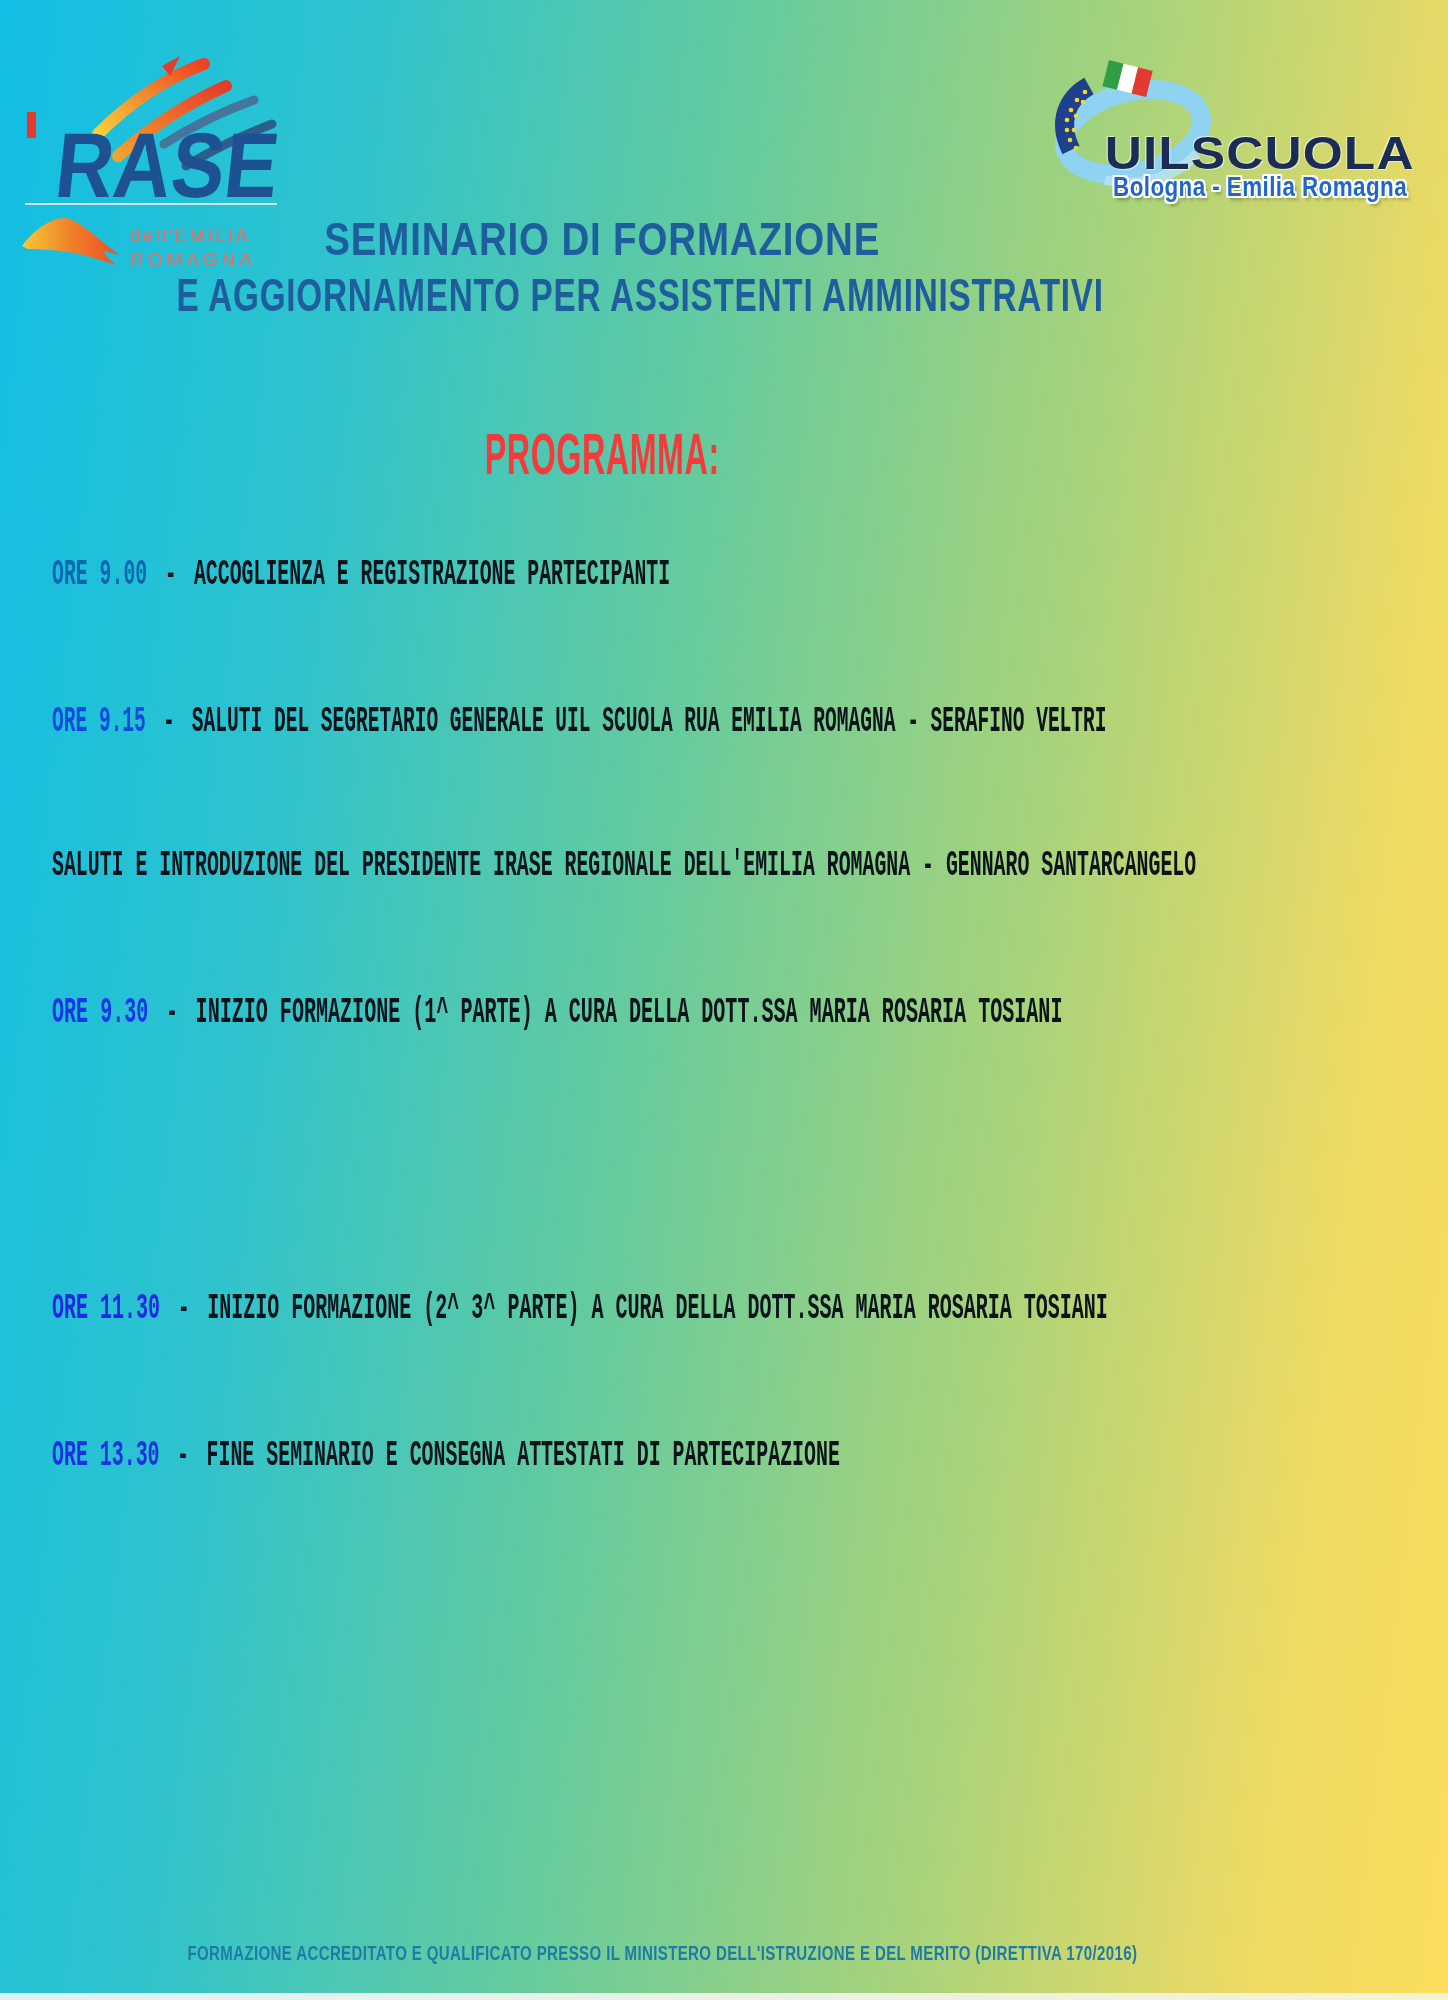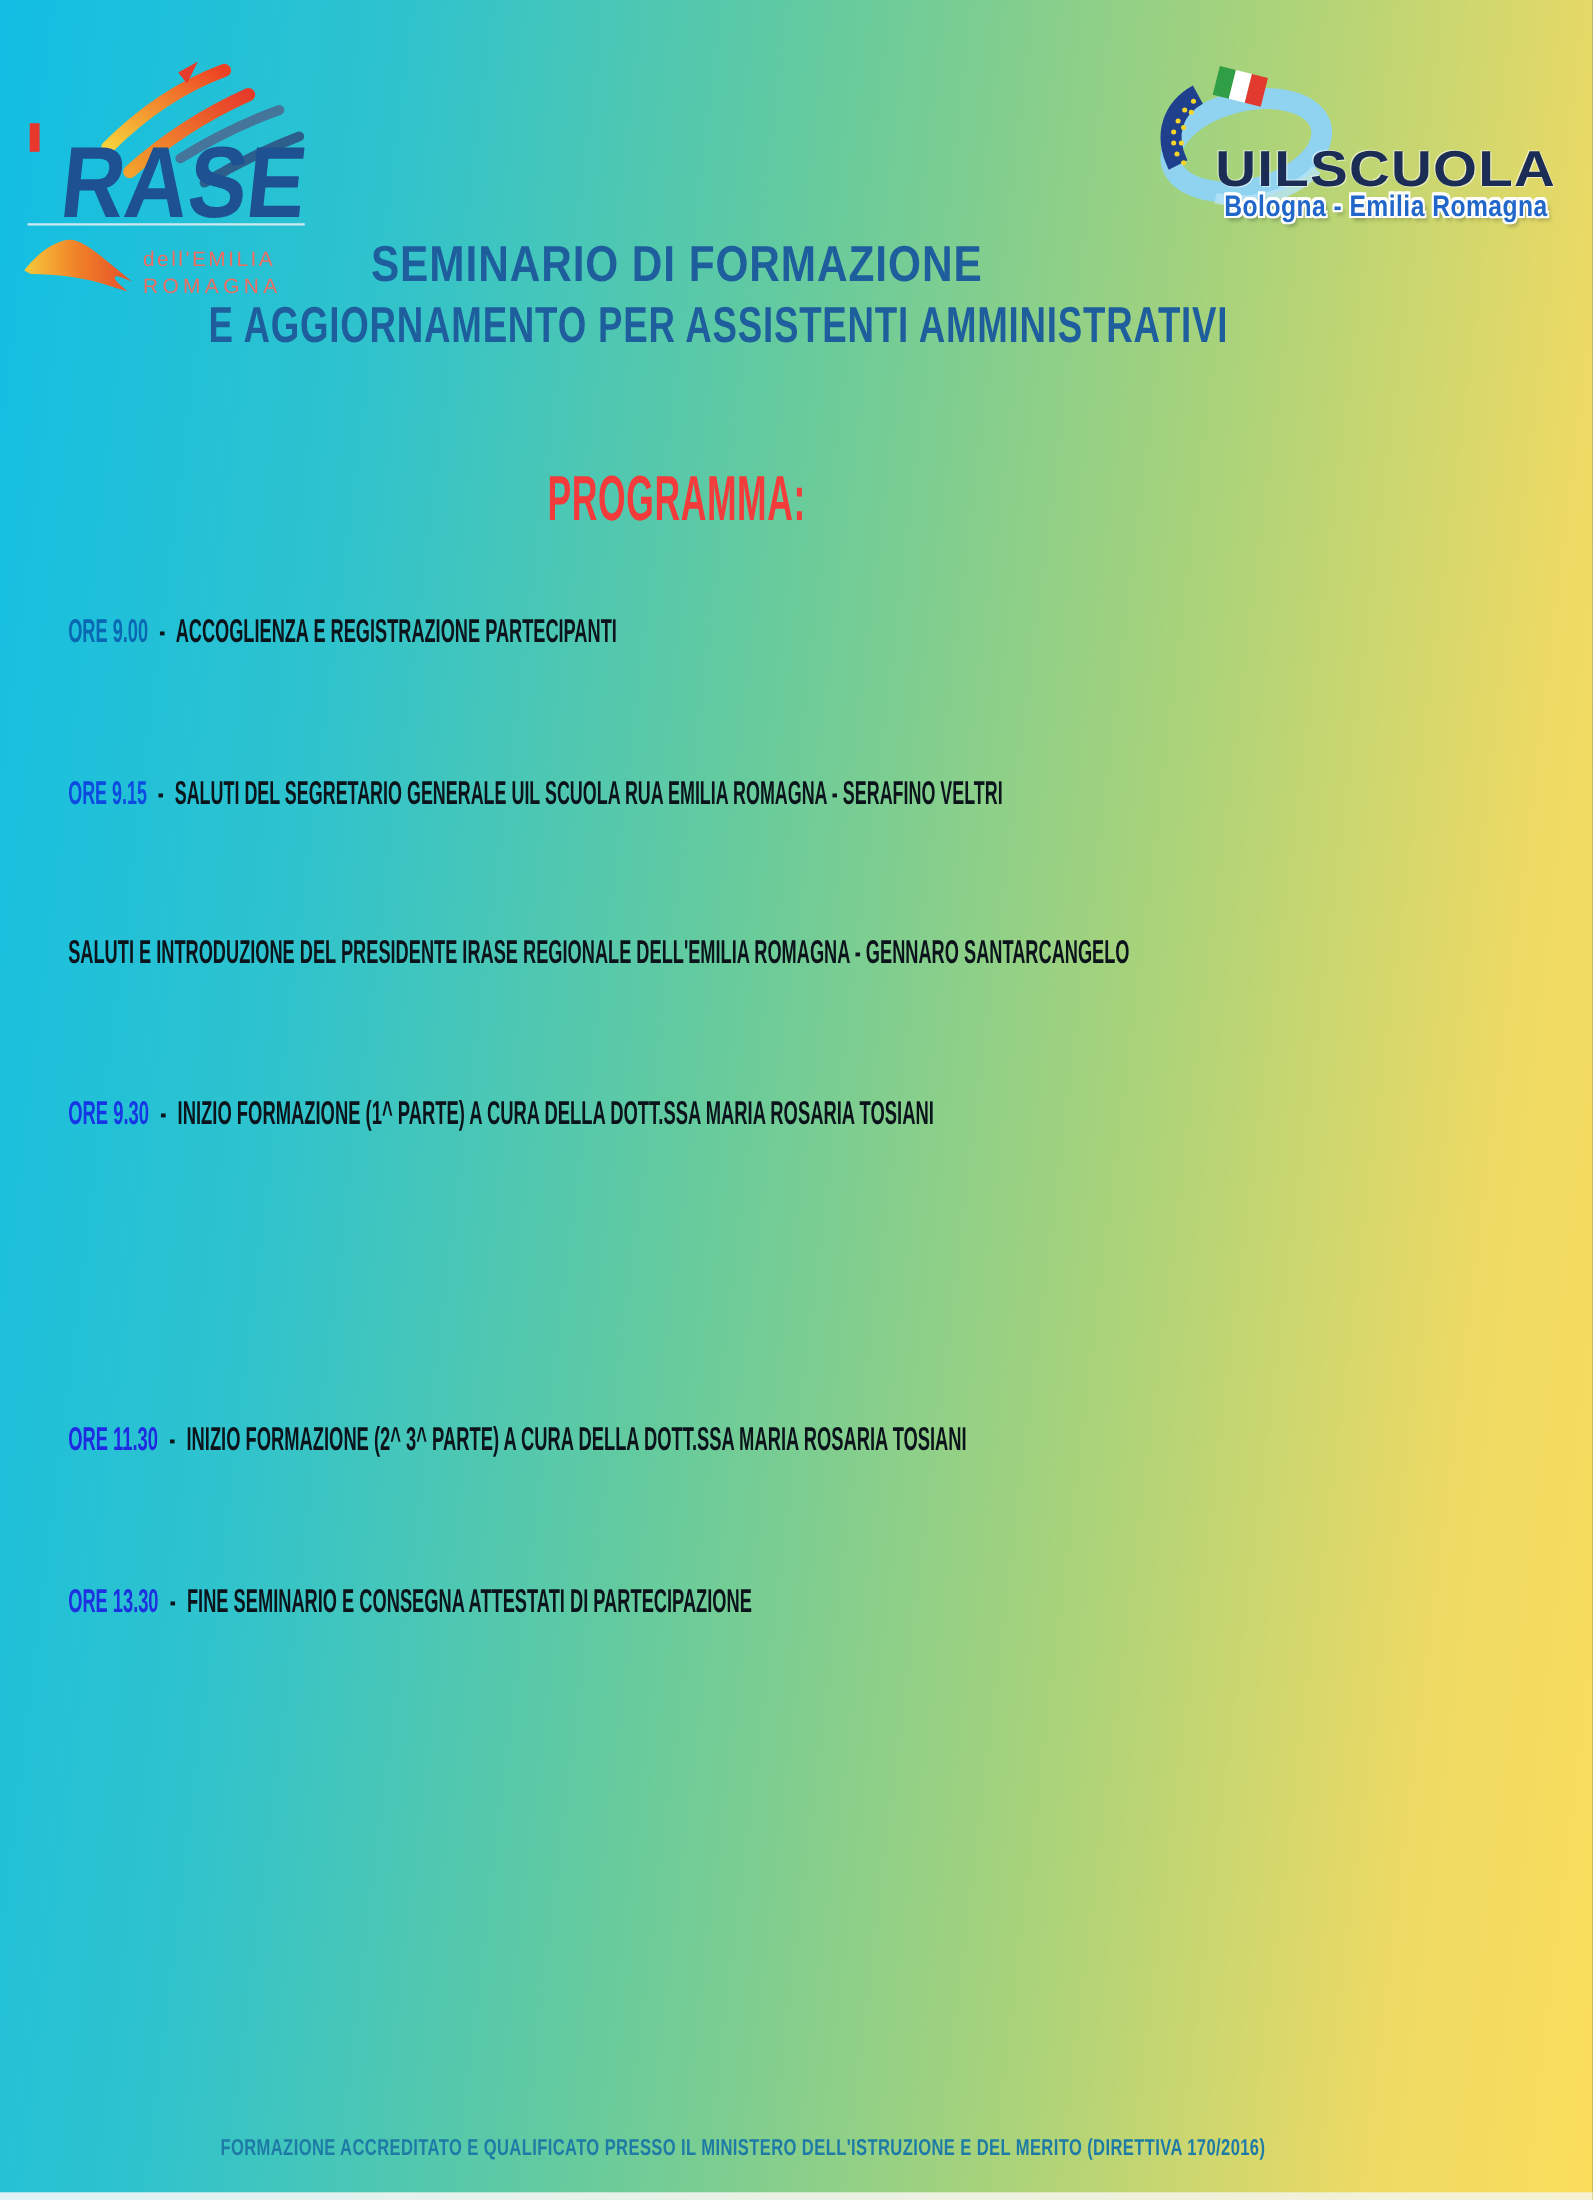--- a/index.html
+++ b/index.html
@@ -5,24 +5,24 @@
   html,body{margin:0;padding:0;background:#777;}
   #poster{
     position:relative;width:1448px;height:2000px;overflow:hidden;
     font-family:"Liberation Sans",sans-serif;
     background:linear-gradient(97deg,#12bee4 0%,#2fc3cd 22%,#66cb9d 45%,#a9d37a 68%,#eeda64 88%,#fbdd5b 100%);
   }
   .abs{position:absolute;}
   .line{display:inline-block;white-space:nowrap;font-weight:bold;}
   .fit-left{transform-origin:left center;}
   .fit-center{transform-origin:center center;}
-  .center-band{position:absolute;left:13px;width:1204px;text-align:center;}
+  .center-band{position:absolute;left:0;width:1204px;text-align:center;}
   .title-line{font-size:46px;line-height:46px;color:#1e5e9d;letter-spacing:1px;}
   .heading{font-size:58px;line-height:58px;color:#f43b3b;letter-spacing:1px;}
-  .row{position:absolute;left:62px;font-size:30px;line-height:43px;color:#0b131b;}
+  .row{position:absolute;left:52px;font-size:36px;line-height:43px;color:#0b131b;font-family:Liberation Mono, monospace;}
   .row .dash{margin:0 10px;}
   .footer-line{font-size:21px;line-height:21px;color:#1e7ba6;letter-spacing:.5px;}
   .uil-name{
     font-size:46px;line-height:46px;color:#1b2c55;letter-spacing:1px;
     text-shadow:1px 1px 0 rgba(255,255,255,.55), -1px -1px 0 rgba(255,255,255,.55);
   }
   .uil-region{
     font-size:27px;line-height:27px;color:#2166c9;letter-spacing:.5px;
     text-shadow:2px 0 0 #fff,-2px 0 0 #fff,0 2px 0 #fff,0 -2px 0 #fff,
                 2px 2px 0 #fff,-2px -2px 0 #fff,2px -2px 0 #fff,-2px 2px 0 #fff,

